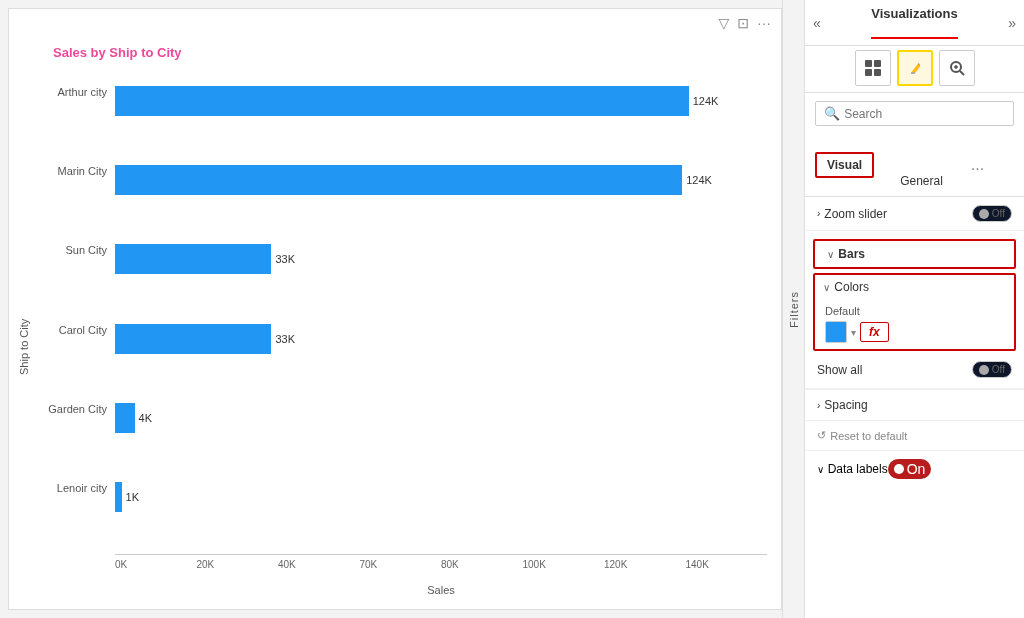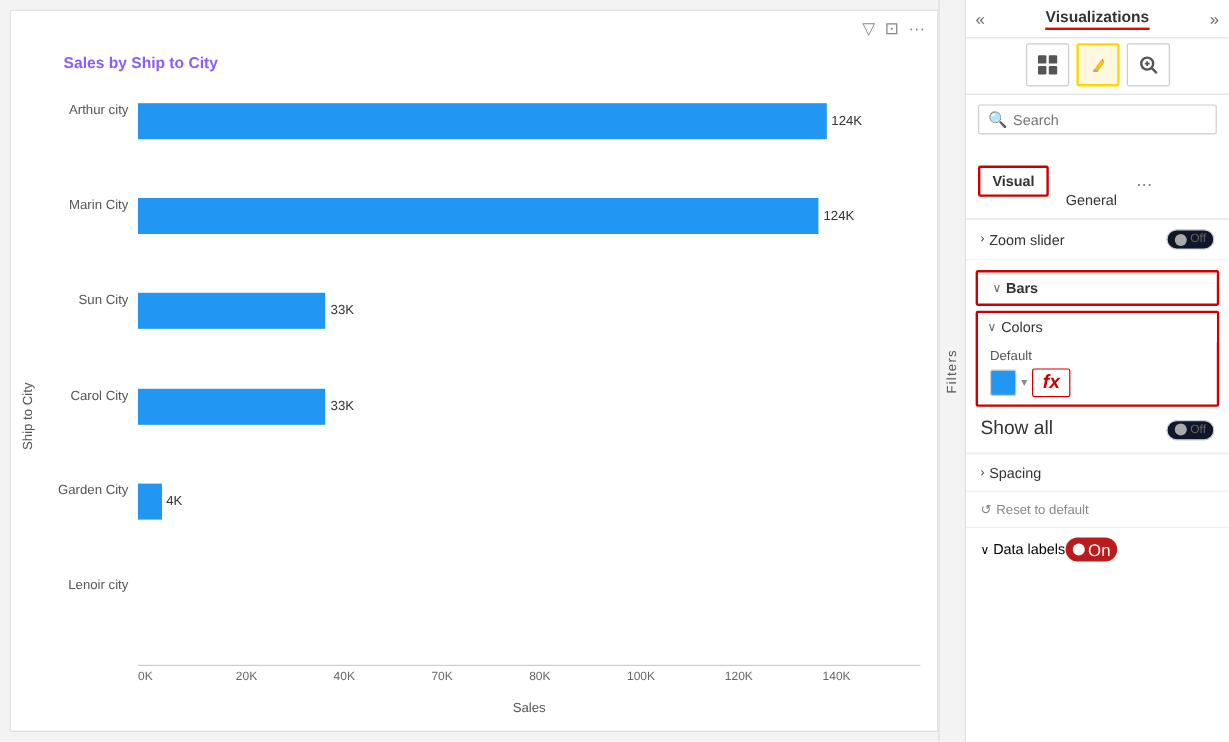--- a/index.html
+++ b/index.html
@@ -28,21 +28,21 @@
       top: 6px;
       right: 10px;
       display: flex;
       gap: 8px;
       align-items: center;
     }
 
     .chart-title {
       font-size: 13px;
       font-weight: 600;
-      color: #8b5cf6;
+      color: #ec4899;
       margin: 28px 0 0 40px;
     }
 
     .chart-container {
       display: flex;
       width: 100%;
       height: calc(100% - 60px);
       margin-top: 8px;
       position: relative;
     }
@@ -171,21 +171,21 @@
       padding: 6px 8px;
       border-bottom: 1px solid #e0e0e0;
       background: #fff;
     }
 
     .panel-title {
       font-size: 13px;
       font-weight: 600;
       color: #333;
       border-bottom: 2px solid #e00;
-      padding-bottom: 2px;
+      padding-bottom: 16px;
       text-align: center;
     }
 
     .format-visual-row {
       padding: 6px 10px 2px 10px;
       font-size: 11px;
       color: #555;
     }
 
     .icon-row {
@@ -237,21 +237,21 @@
     .search-icon {
       color: #888;
       margin-right: 4px;
       font-size: 13px;
     }
 
     .tab-row {
       display: flex;
       align-items: center;
       padding: 4px 10px;
-      gap: 4px;
+      gap: 16px;
       border-bottom: 1px solid #e0e0e0;
     }
 
     .tab-btn {
       padding: 4px 10px;
       font-size: 12px;
       border: 1px solid #c00;
       border-radius: 2px;
       cursor: pointer;
       background: #fff;
@@ -397,36 +397,36 @@
       font-size: 10px;
       color: #888;
       cursor: pointer;
     }
 
     .fx-btn {
       padding: 2px 8px;
       border: 1px solid #c00;
       background: #fff;
       color: #c00;
-      font-size: 16px;
+      font-size: 12px;
       cursor: pointer;
       border-radius: 2px;
       font-style: italic;
       font-weight: 600;
     }
 
     .show-all-row {
       display: flex;
       align-items: center;
       justify-content: space-between;
       padding: 6px 12px;
     }
 
     .show-all-label {
-      font-size: 16px;
+      font-size: 12px;
       color: #333;
     }
 
     .spacing-row {
       display: flex;
       align-items: center;
       justify-content: space-between;
       padding: 8px 12px;
       border-top: 1px solid #f0f0f0;
       cursor: pointer;
@@ -516,20 +516,24 @@
     </div>
           <div class="bar-row">
       <div class="bar-label">Garden City</div>
       <div class="bar-wrapper">
         <div class="bar" style="width:3%"></div>
         <span class="bar-value">4K</span>
       </div>
     </div>
           <div class="bar-row">
       <div class="bar-label">Lenoir city</div>
+      <div class="bar-wrapper">
+        <div class="bar" style="width:1%"></div>
+        <span class="bar-value">1K</span>
+      </div>
     </div>
         </div>
 
       <div class="x-axis" id="x-axis">
           <div class="x-tick">0K</div>
           <div class="x-tick">20K</div>
           <div class="x-tick">40K</div>
           <div class="x-tick">70K</div>
           <div class="x-tick">80K</div>
           <div class="x-tick">100K</div>

